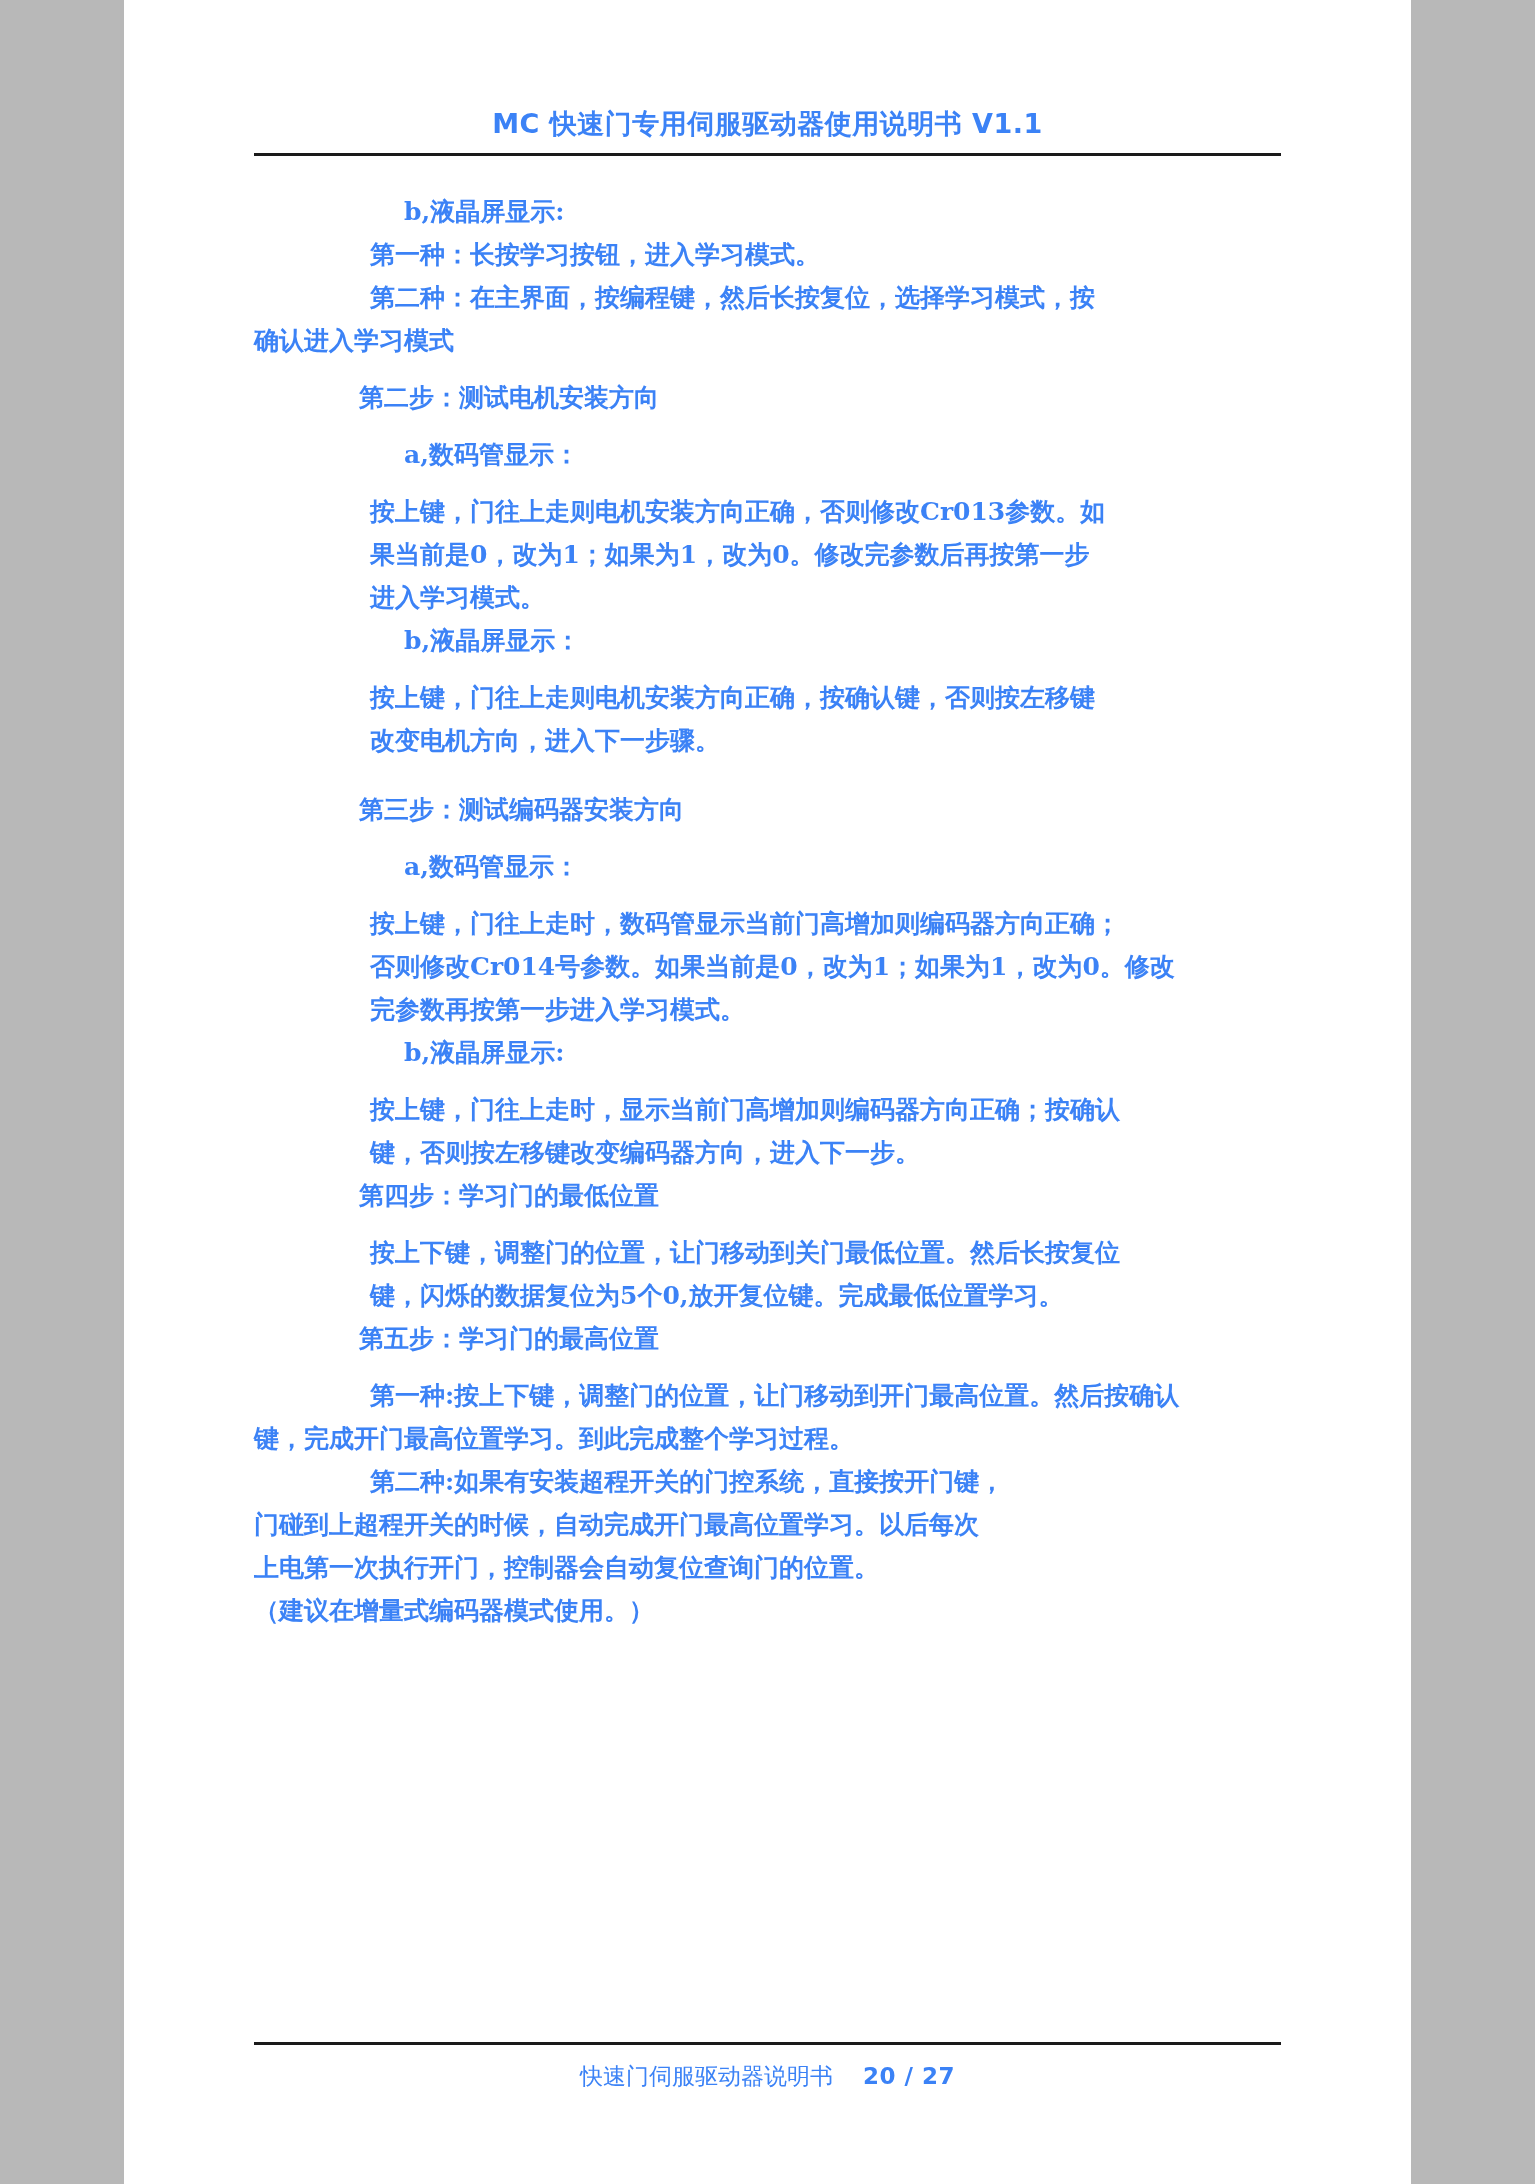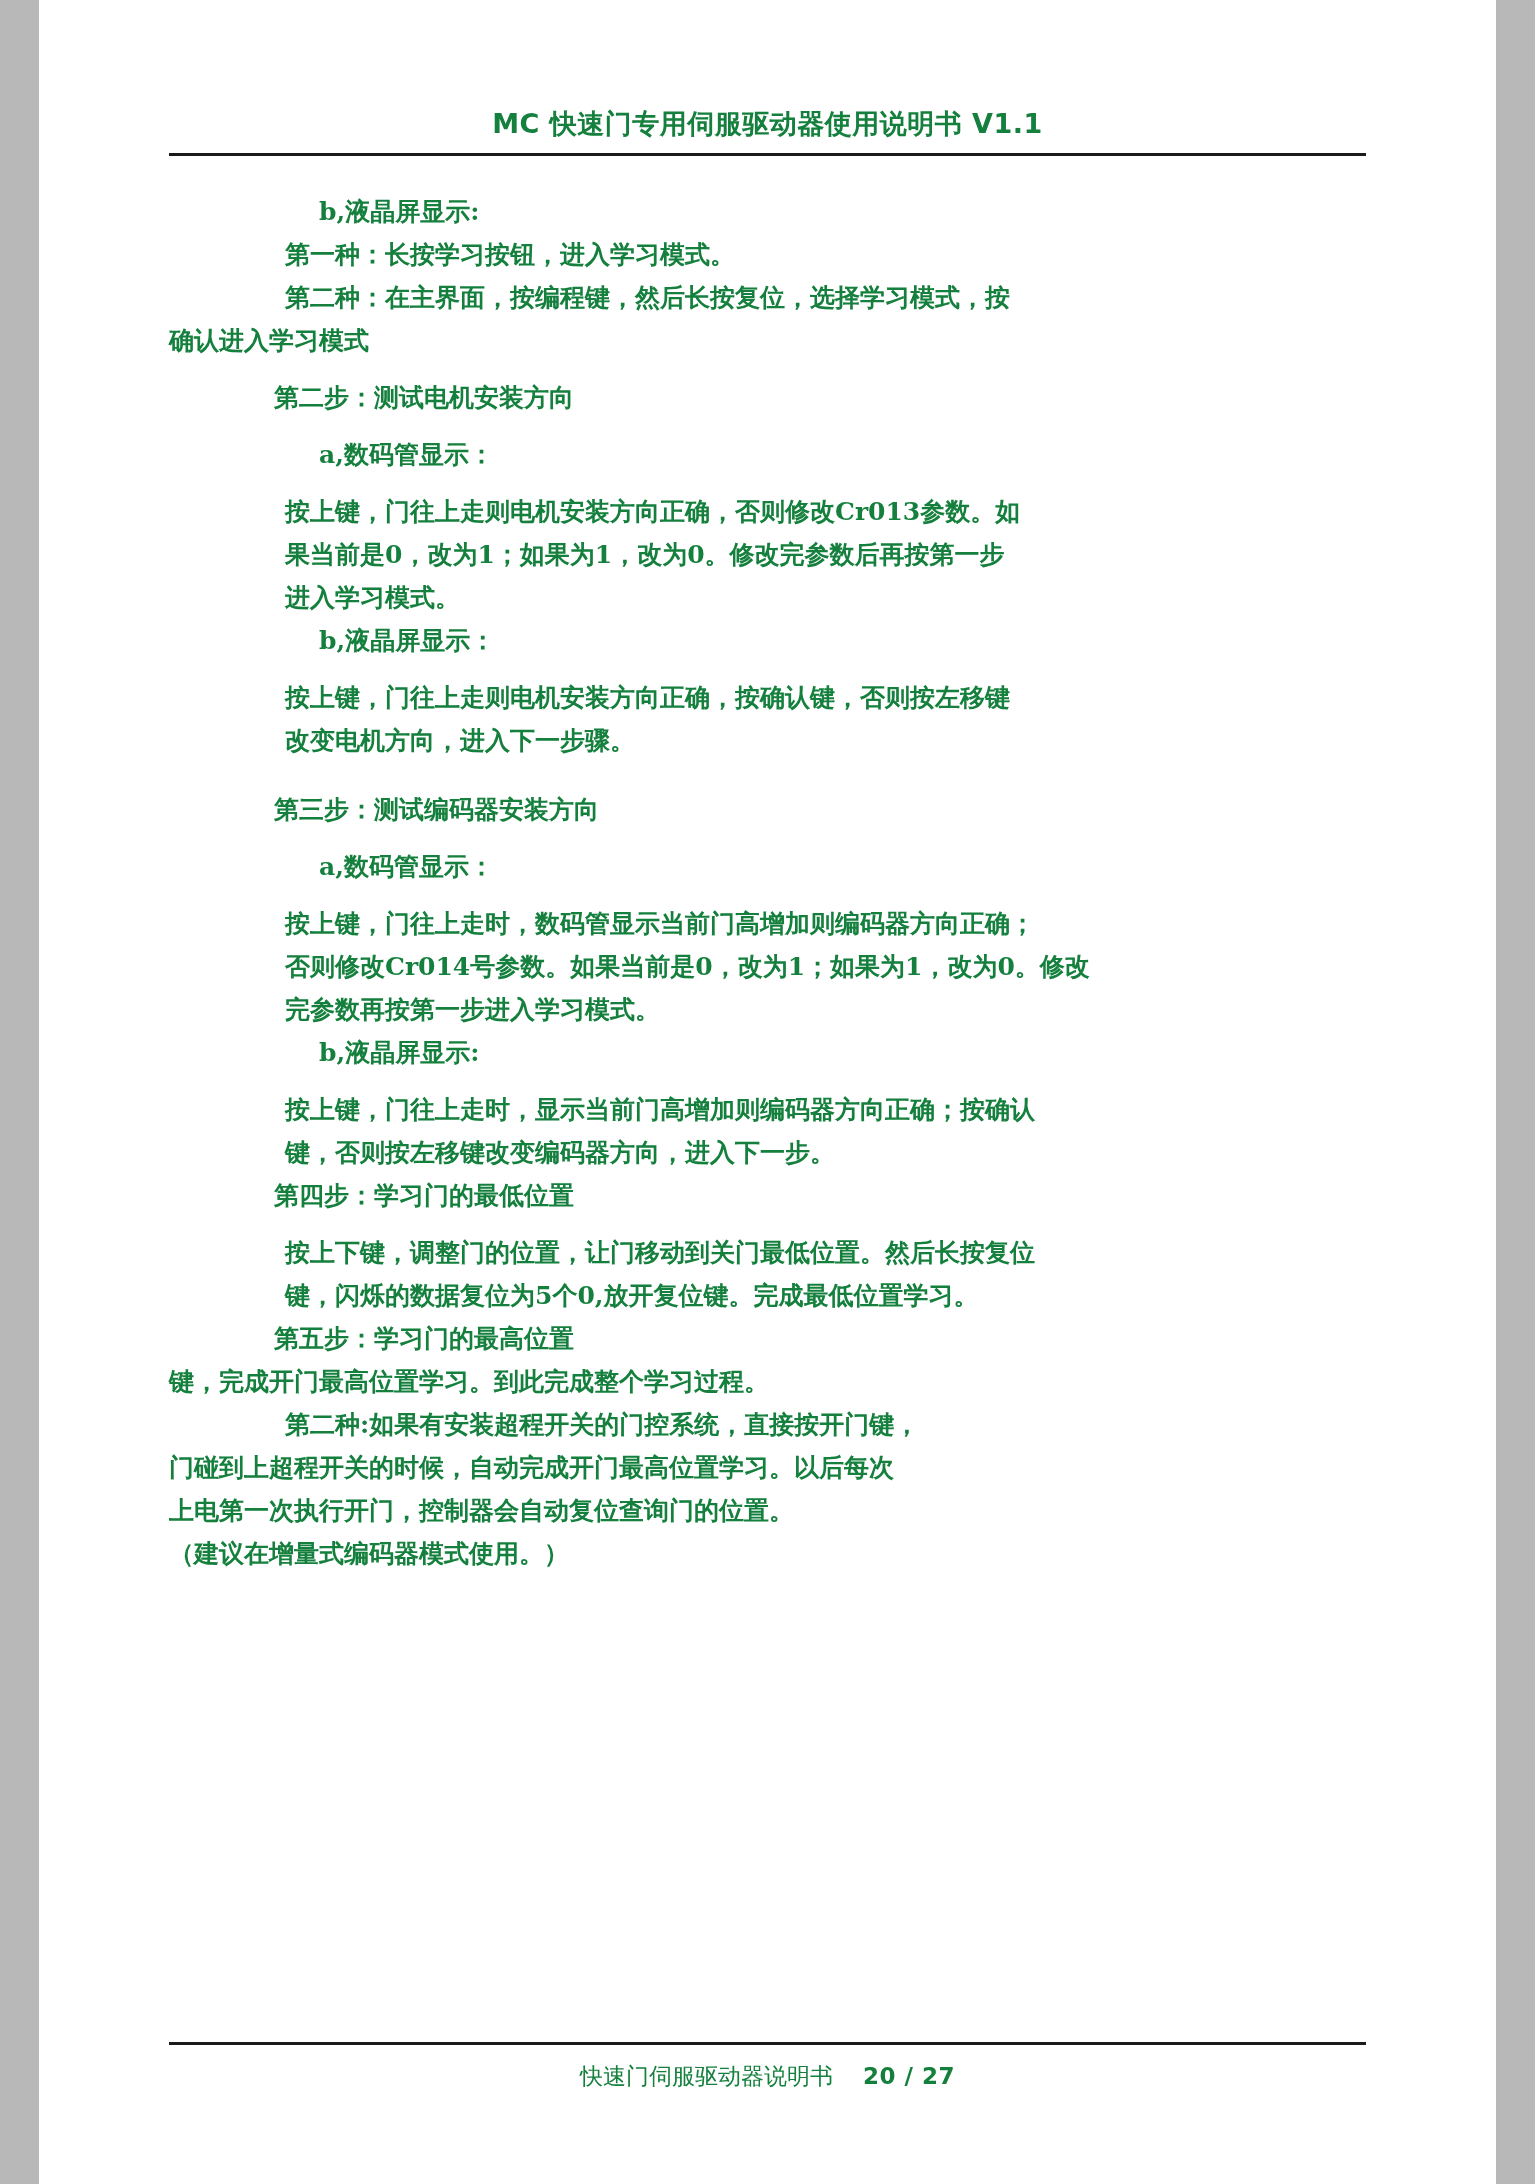--- a/index.html
+++ b/index.html
@@ -1,28 +1,28 @@
 <!DOCTYPE html>
 <html lang="zh"><head>
 <meta charset="utf-8">
 <style>
   html, body {
     margin: 0;
     padding: 0;
     background: #b8b8b8;
   }
   .page {
-    width: 1457px;
+    width: 1287px;
     height: 2184px;
     background: #ffffff;
     margin: 0 auto;
     position: relative;
     box-sizing: border-box;
     font-family: "DejaVu Serif", "Liberation Serif", serif;
-    color: #15803d;
+    color: #3b82f6;
   }
   
   .header {
     position: absolute;
     left: 130px;
     right: 130px;
     top: 108px;
   }
   .header-title {
     text-align: center;
@@ -116,20 +116,21 @@
       <div class="line lvl-2 gap-sm">按上键，门往上走时，数码管显示当前门高增加则编码器方向正确；</div>
       <div class="line lvl-2">否则修改Cr014号参数。如果当前是0，改为1；如果为1，改为0。修改</div>
       <div class="line lvl-2">完参数再按第一步进入学习模式。</div>
       <div class="line lvl-1">b,液晶屏显示:</div>
       <div class="line lvl-2 gap-sm">按上键，门往上走时，显示当前门高增加则编码器方向正确；按确认</div>
       <div class="line lvl-2">键，否则按左移键改变编码器方向，进入下一步。</div>
       <div class="line lvl-0">第四步：学习门的最低位置</div>
       <div class="line lvl-2 gap-sm">按上下键，调整门的位置，让门移动到关门最低位置。然后长按复位</div>
       <div class="line lvl-2">键，闪烁的数据复位为5个0,放开复位键。完成最低位置学习。</div>
       <div class="line lvl-0">第五步：学习门的最高位置</div>
+      <div class="line lvl-2 gap-sm">第一种:按上下键，调整门的位置，让门移动到开门最高位置。然后按确认</div>
       <div class="line lvl-3">键，完成开门最高位置学习。到此完成整个学习过程。</div>
       <div class="line lvl-2">第二种:如果有安装超程开关的门控系统，直接按开门键，</div>
       <div class="line lvl-3">门碰到上超程开关的时候，自动完成开门最高位置学习。以后每次</div>
       <div class="line lvl-3">上电第一次执行开门，控制器会自动复位查询门的位置。</div>
       <div class="line lvl-3">（建议在增量式编码器模式使用。）</div>
     </div>
 
   <div class="footer">
     <div class="footer-rule"></div>
     <div class="footer-row">

